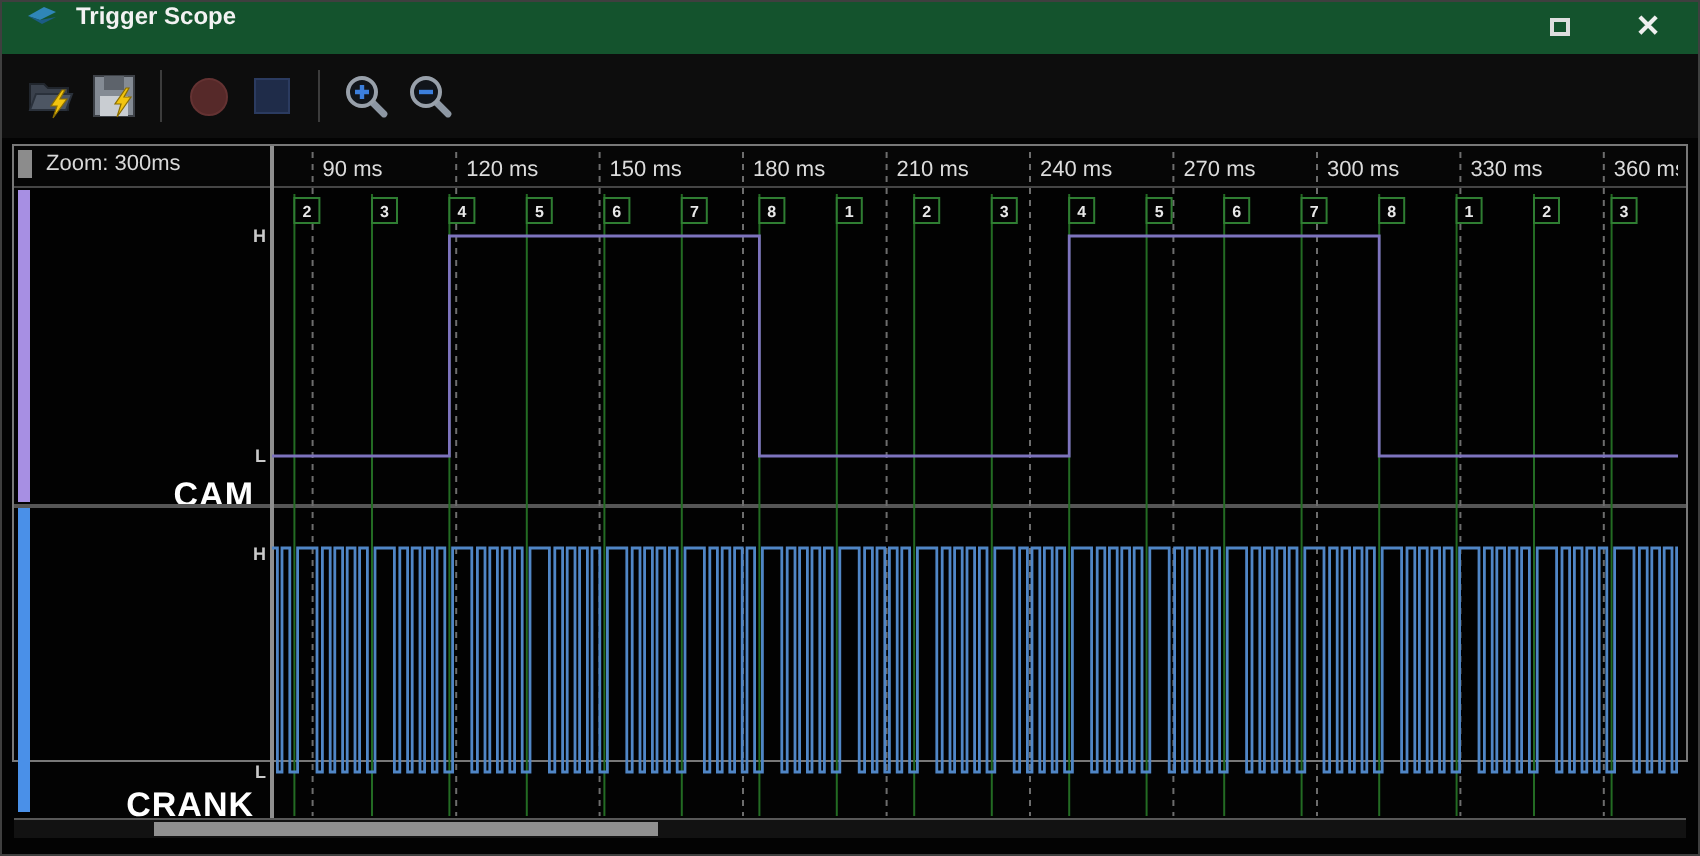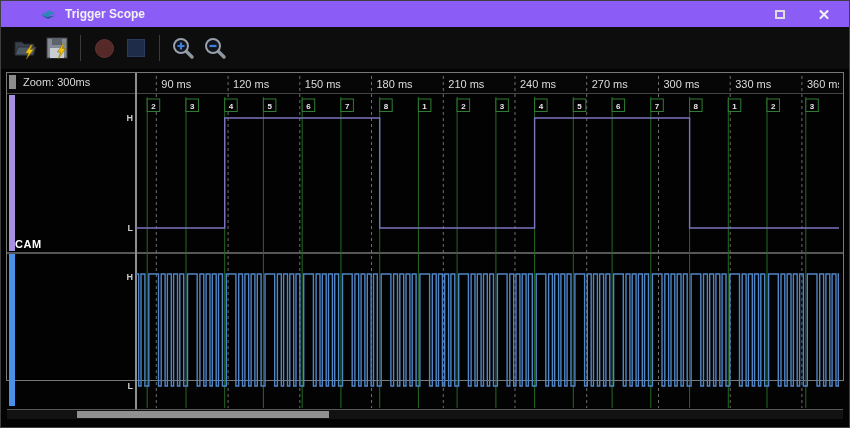--- a/index.html
+++ b/index.html
@@ -1,22 +1,22 @@
 <!DOCTYPE html>
 <html><head>
 <meta charset="utf-8">
 <style>
   * { margin:0; padding:0; box-sizing:border-box; }
   body { background:#000; font-family:"Liberation Sans","DejaVu Sans",sans-serif; }
   .window { position:relative; width:850px; height:428px; background:#030303;
             border:1px solid #3f3f3f; overflow:hidden; }
 
   
-  .titlebar { position:absolute; left:0; top:0; width:100%; height:26px; background:#8b5cf6;
-              display:flex; align-items:center;padding-left:27px; }
+  .titlebar { position:absolute; left:0; top:0; width:100%; height:26px; background:#14532d;
+              display:flex; align-items:flex-start; }
   .titlebar .app-icon { margin-left:12px; width:16px; height:12px; flex:0 0 auto; }
   .titlebar .title { margin-left:9px; color:#f2f2f2; font-size:12px; font-weight:bold; }
   .titlebar .spacer { flex:1; }
   .tb-btn { background:transparent; border:none; width:30px; height:24px; cursor:default;
             display:flex; align-items:center; justify-content:center; }
   .max-glyph { display:block; width:10px; height:9px; border:2px solid #dedede; }
   .close-glyph { color:#efefef; font-size:15px; font-weight:bold; line-height:1; }
   .titlebar .win-buttons { display:flex; gap:14px; margin-right:10px; }
 
   
@@ -35,22 +35,22 @@
            background:#020202; border:1px solid #787878; }
   .header-row { position:absolute; left:0; top:0; width:100%; height:21px;
                 border-bottom:1px solid #454545; background:#060606; }
   .header-grip { position:absolute; left:2px; top:2px; width:7px; height:14px; background:#8c8c8c; }
   .zoom-label { position:absolute; left:16px; top:3px; font-size:11px; color:#d9d9d9; }
 
   .stripe { position:absolute; left:2px; width:6px; }
   .stripe-cam { top:22px; height:156px; }
   .stripe-crank { top:181px; height:152px; }
 
-  .chan-name { position:absolute; left:8px; width:112px; text-align:left;
-               color:#ffffff; font-size:11px; font-weight:bold; letter-spacing:0.5px; }
+  .chan-name { position:absolute; left:8px; width:112px; text-align:right;
+               color:#ffffff; font-size:17px; font-weight:bold; letter-spacing:0.5px; }
   .chan-name-cam { top:165px; }
   .chan-name-crank { top:320px; }
 
   .hl-label { position:absolute; left:100px; width:26px; text-align:right;
               color:#c9c9c9; font-size:9px; font-weight:bold; line-height:12px; }
 
   .chan-divider { position:absolute; left:0; top:179px; width:100%; height:2px; background:#565656; }
   .plot-left-sep { position:absolute; left:128px; top:0; width:2px; height:336px; background:#8f8f8f; }
 
   #plot-svg { position:absolute; left:129px; top:0; }
@@ -126,20 +126,21 @@
   <div class="panel">
     <div class="header-row">
       <span class="header-grip"></span>
       <span class="zoom-label">Zoom: 300ms</span>
     </div>
 
     <div class="stripe stripe-cam" style="background: rgb(167, 143, 227);"></div>
     <div class="stripe stripe-crank" style="background: rgb(74, 144, 232);"></div>
 
     <div class="chan-name chan-name-cam">CAM</div>
+    <div class="chan-name chan-name-crank">CRANK</div>
 
     <span class="hl-label" style="top:39px">H</span>
     <span class="hl-label" style="top:149px">L</span>
     <span class="hl-label" style="top:198px">H</span>
     <span class="hl-label" style="top:307px">L</span>
 
     <div class="chan-divider"></div>
     <div class="plot-left-sep"></div>
 
     <svg id="plot-svg" width="703" height="336" viewBox="135 72 703 336">

